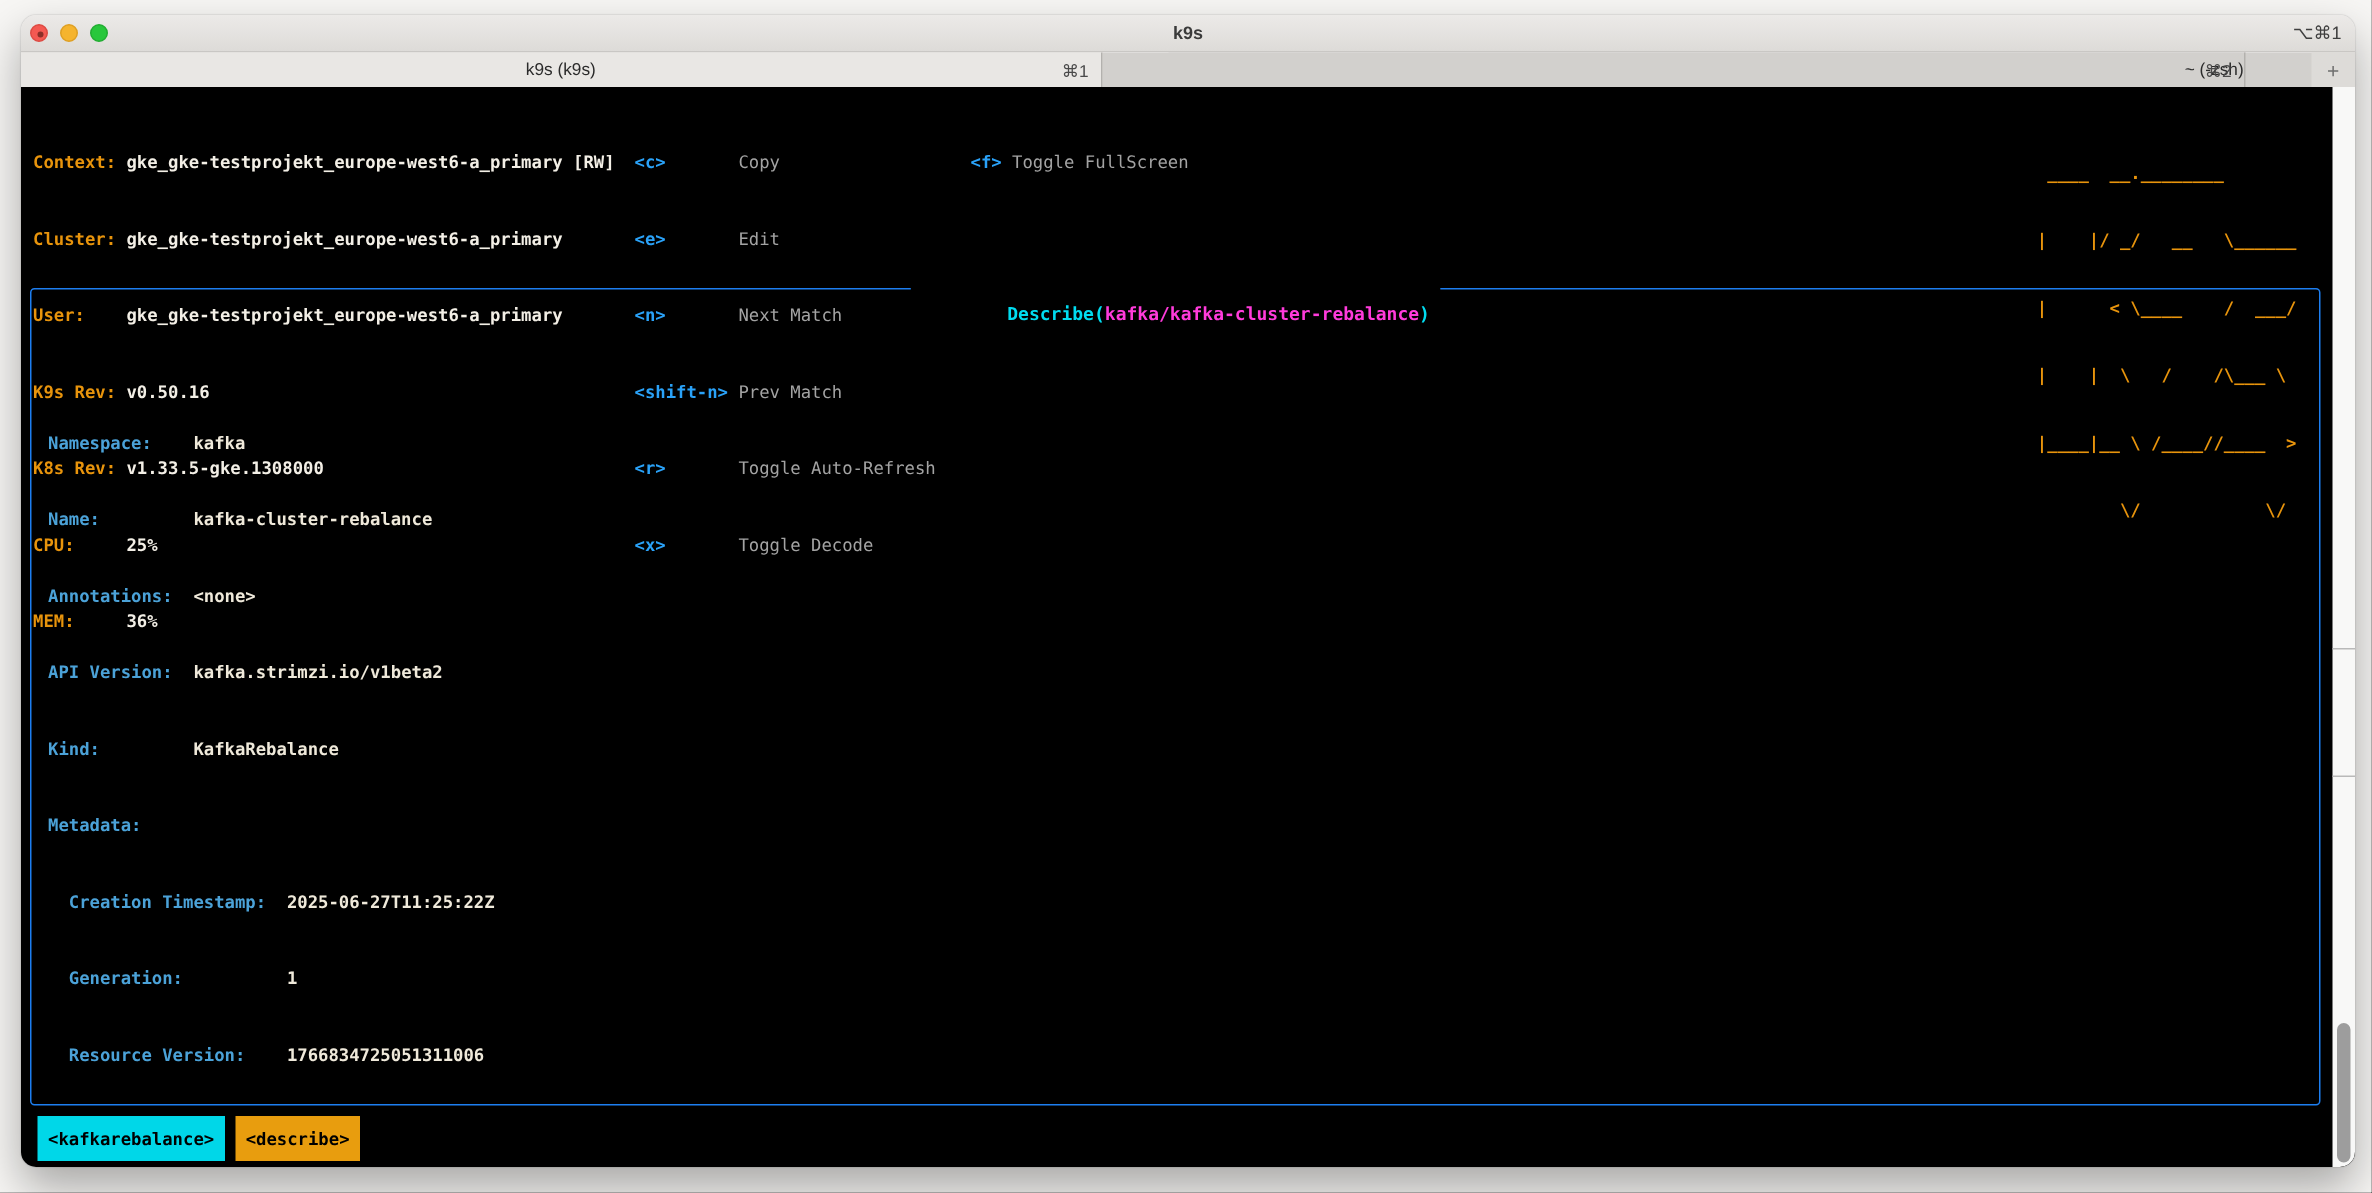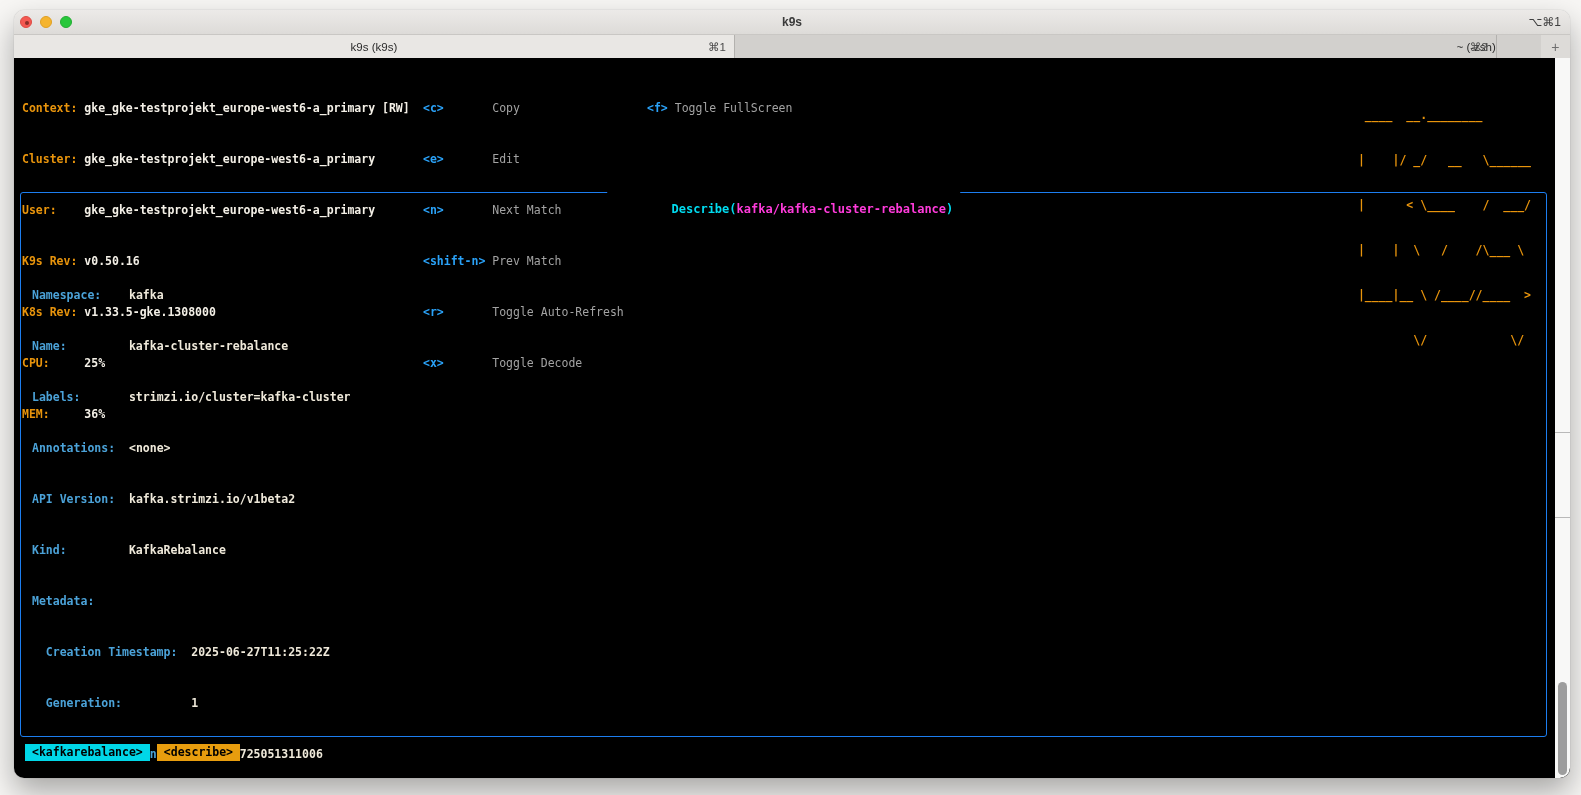--- a/index.html
+++ b/index.html
@@ -58,21 +58,21 @@
                     border:1px solid var(--border-blue); border-radius:3px; }
   .panel-title { position:absolute; top:-9px; left:50%; transform:translateX(-50%);
                  background:#000; padding:0 7px; font-size:12px; }
   .panel-title .t-cyan { color:var(--cyan); }
   .panel-title .t-magenta { color:var(--magenta); }
   .describe-content { padding:9px 0 0 11px; }
   .dline .dk { color:var(--descblue); }
   .dline .dv { color:#efe9da; }
 
   .crumbs { position:absolute; left:11px; top:686px; display:flex; gap:7px; }
-  .crumb { color:#000; padding:4px 7px; height:17px; display:flex; align-items:center; }
+  .crumb { color:#000; padding:4px 7px; height:30px; display:flex; align-items:center; }
   .crumb.cyan { background:var(--crumb-cyan); }
   .crumb.orange { background:var(--crumb-orange); }
 </style>
 </head>
 <body>
 
 <div class="window">
 
   <div class="titlebar">
     <div class="lights">
@@ -134,21 +134,20 @@
       </div>
     </div>
 
     <div class="describe-panel">
       <div class="panel-title">
         <span class="t-cyan">Describe(</span><span class="t-magenta">kafka/kafka-cluster-rebalance</span><span class="t-cyan">)</span>
       </div>
       <div class="describe-content">
         <div class="dline"><span class="dk">Namespace:</span><span>    </span><span class="dv">kafka</span></div>
         <div class="dline"><span class="dk">Name:</span><span>         </span><span class="dv">kafka-cluster-rebalance</span></div>
-        <div class="dline"><span class="dk">Labels:</span><span>       </span><span class="dv">strimzi.io/cluster=kafka-cluster</span></div>
         <div class="dline"><span class="dk">Annotations:</span><span>  </span><span class="dv">&lt;none&gt;</span></div>
         <div class="dline"><span class="dk">API Version:</span><span>  </span><span class="dv">kafka.strimzi.io/v1beta2</span></div>
         <div class="dline"><span class="dk">Kind:</span><span>         </span><span class="dv">KafkaRebalance</span></div>
         <div class="dline"><span class="dk">Metadata:</span><span></span><span class="dv"></span></div>
         <div class="dline"><span class="dk">  Creation Timestamp:</span><span>  </span><span class="dv">2025-06-27T11:25:22Z</span></div>
         <div class="dline"><span class="dk">  Generation:</span><span>          </span><span class="dv">1</span></div>
         <div class="dline"><span class="dk">  Resource Version:</span><span>    </span><span class="dv">1766834725051311006</span></div>
         
         
         

